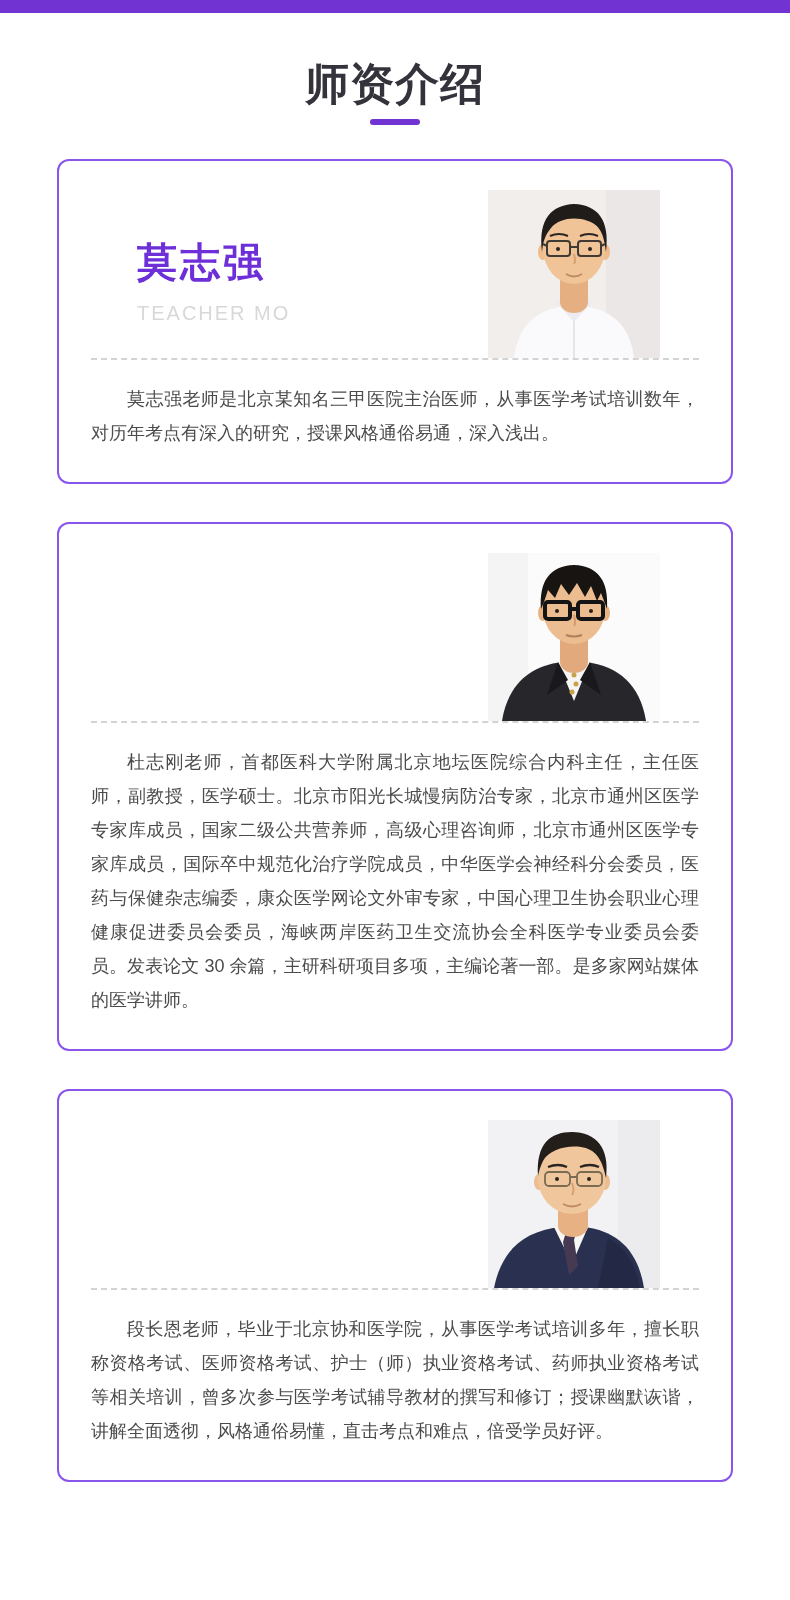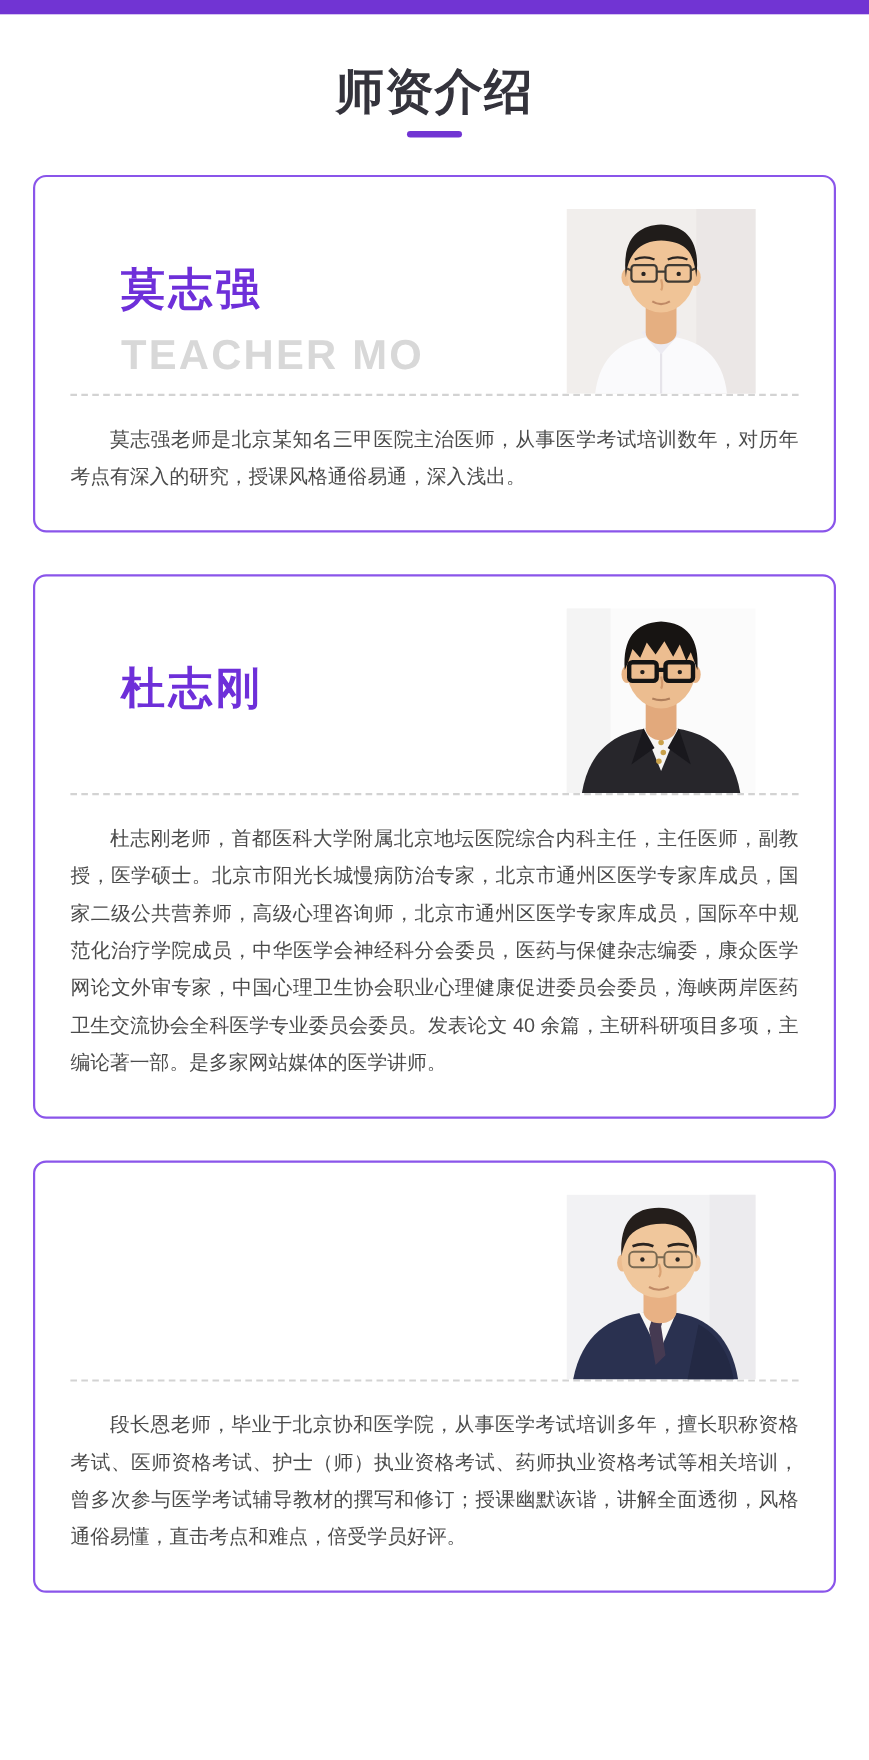--- a/index.html
+++ b/index.html
@@ -22,30 +22,30 @@
   .section-title{
     font-size:44px;font-weight:700;color:var(--title-color);
     letter-spacing:1px;line-height:1.2;margin-top:43px;
   }
   .title-underline{
     width:50px;height:6px;border-radius:3px;background:var(--accent);
     margin:8px auto 0;
   }
   .cards{margin-top:34px;}
   .teacher-card{
-    width:730px;margin:0 auto 38px;border:2px solid var(--card-border);
+    width:676px;margin:0 auto 38px;border:2px solid var(--card-border);
     border-radius:12px;background:#fff;overflow:hidden;
   }
   .card-header{position:relative;height:197px;}
   .name-block{position:absolute;left:78px;top:74px;}
   .teacher-name{
     font-size:40px;font-weight:700;color:var(--name-color);letter-spacing:3px;
   }
   .teacher-english{
-    margin-top:12px;font-size:38px;font-weight:700;color:var(--english-color);
+    margin-top:12px;font-size:20px;font-weight:400;color:var(--english-color);
     letter-spacing:2px;
   }
   .teacher-photo{
     position:absolute;right:71px;bottom:0;width:172px;height:168px;display:block;
   }
   .separator{border:none;border-top:2px dashed var(--dash-color);margin:0 32px;}
   .teacher-desc{
     padding:22px 32px 32px;font-size:18px;line-height:34px;color:var(--text-color);
     text-indent:2em;text-align:justify;
   }
@@ -92,21 +92,20 @@
         <path d="M78,84 q8,5 16,0" stroke="#c08a66" stroke-width="2" fill="none"></path>
       </svg>
     </div>
     <hr class="separator">
     <p class="teacher-desc">莫志强老师是北京某知名三甲医院主治医师，从事医学考试培训数年，对历年考点有深入的研究，授课风格通俗易通，深入浅出。</p>
   </div>
 
   <div class="teacher-card">
     <div class="card-header">
       <div class="name-block">
-        <div class="teacher-name">杜志刚</div>
       </div>
       <svg class="teacher-photo" viewBox="0 0 172 168" aria-hidden="true">
         <rect width="172" height="168" fill="#fbfbfb"></rect>
         <rect x="0" width="40" height="168" fill="#f4f4f4"></rect>
         <path d="M14,168 C20,131 42,113 74,109 L98,109 C130,113 152,131 158,168 Z" fill="#27262b"></path>
         <path d="M70,109 L86,148 L102,109 Z" fill="#f6f5f3"></path>
         <path d="M70,109 L59,142 L80,127 Z" fill="#19181d"></path>
         <path d="M102,109 L113,142 L92,127 Z" fill="#19181d"></path>
         <circle cx="86" cy="122" r="2.5" fill="#caa24a"></circle>
         <circle cx="88" cy="131" r="2.5" fill="#caa24a"></circle>
@@ -119,21 +118,21 @@
         <rect x="57" y="49" width="25" height="17" rx="3" fill="none" stroke="#141414" stroke-width="4"></rect>
         <rect x="90" y="49" width="25" height="17" rx="3" fill="none" stroke="#141414" stroke-width="4"></rect>
         <line x1="82" y1="56" x2="90" y2="56" stroke="#141414" stroke-width="4"></line>
         <circle cx="69" cy="58" r="2" fill="#241f1c"></circle>
         <circle cx="103" cy="58" r="2" fill="#241f1c"></circle>
         <path d="M86,62 q2,8 0,11" stroke="#d39a6e" stroke-width="2" fill="none"></path>
         <path d="M78,82 q8,3 16,0" stroke="#b07f5c" stroke-width="2" fill="none"></path>
       </svg>
     </div>
     <hr class="separator">
-    <p class="teacher-desc">杜志刚老师，首都医科大学附属北京地坛医院综合内科主任，主任医师，副教授，医学硕士。北京市阳光长城慢病防治专家，北京市通州区医学专家库成员，国家二级公共营养师，高级心理咨询师，北京市通州区医学专家库成员，国际卒中规范化治疗学院成员，中华医学会神经科分会委员，医药与保健杂志编委，康众医学网论文外审专家，中国心理卫生协会职业心理健康促进委员会委员，海峡两岸医药卫生交流协会全科医学专业委员会委员。发表论文 40 余篇，主研科研项目多项，主编论著一部。是多家网站媒体的医学讲师。</p>
+    <p class="teacher-desc">杜志刚老师，首都医科大学附属北京地坛医院综合内科主任，主任医师，副教授，医学硕士。北京市阳光长城慢病防治专家，北京市通州区医学专家库成员，国家二级公共营养师，高级心理咨询师，北京市通州区医学专家库成员，国际卒中规范化治疗学院成员，中华医学会神经科分会委员，医药与保健杂志编委，康众医学网论文外审专家，中国心理卫生协会职业心理健康促进委员会委员，海峡两岸医药卫生交流协会全科医学专业委员会委员。发表论文 30 余篇，主研科研项目多项，主编论著一部。是多家网站媒体的医学讲师。</p>
   </div>
 
   <div class="teacher-card">
     <div class="card-header">
       <svg class="teacher-photo" viewBox="0 0 172 168" aria-hidden="true">
         <rect width="172" height="168" fill="#f2f2f4"></rect>
         <rect x="130" width="42" height="168" fill="#ecebee"></rect>
         <path d="M6,168 C14,128 38,111 72,107 L96,107 C130,111 150,131 156,168 Z" fill="#2a3150"></path>
         <path d="M120,118 C136,126 148,144 152,168 L110,168 Z" fill="#232944"></path>
         <path d="M66,107 L84,144 L100,107 Z" fill="#f8f7f5"></path>

